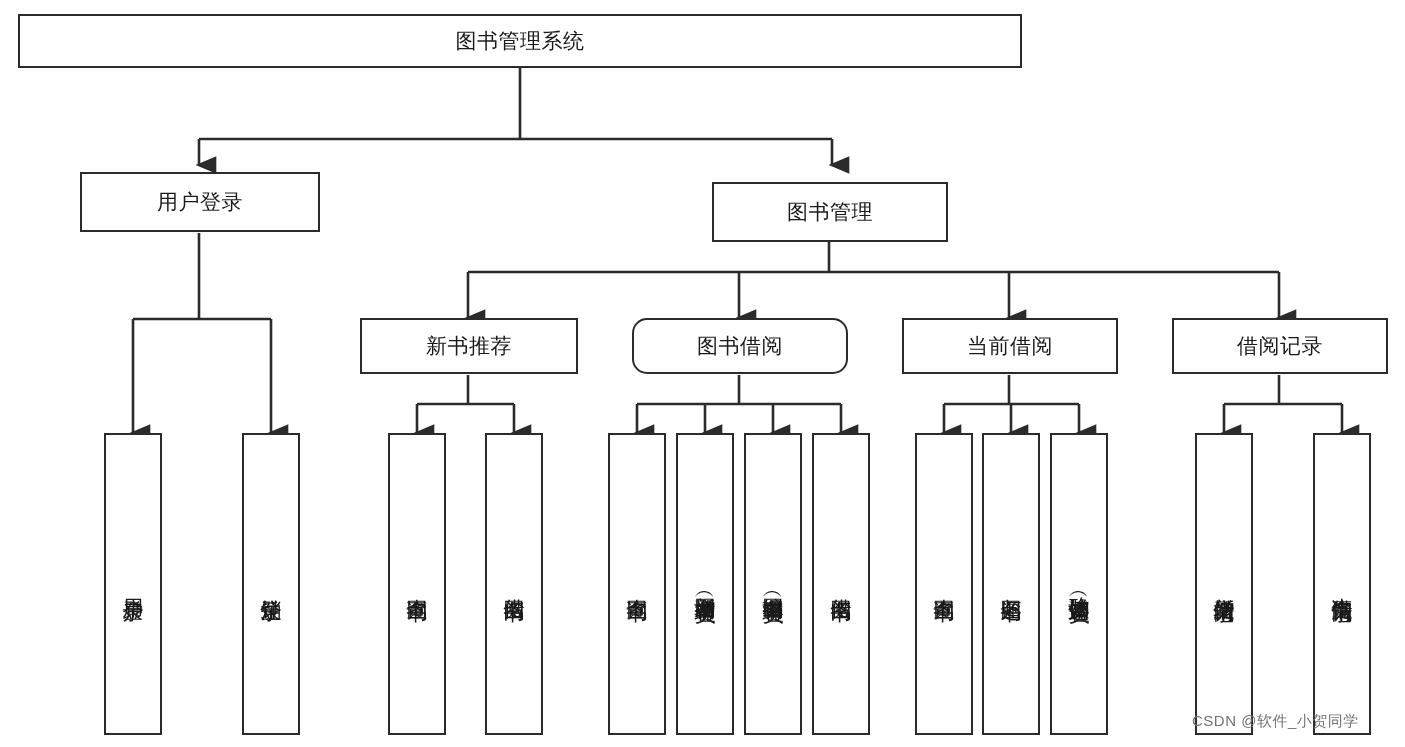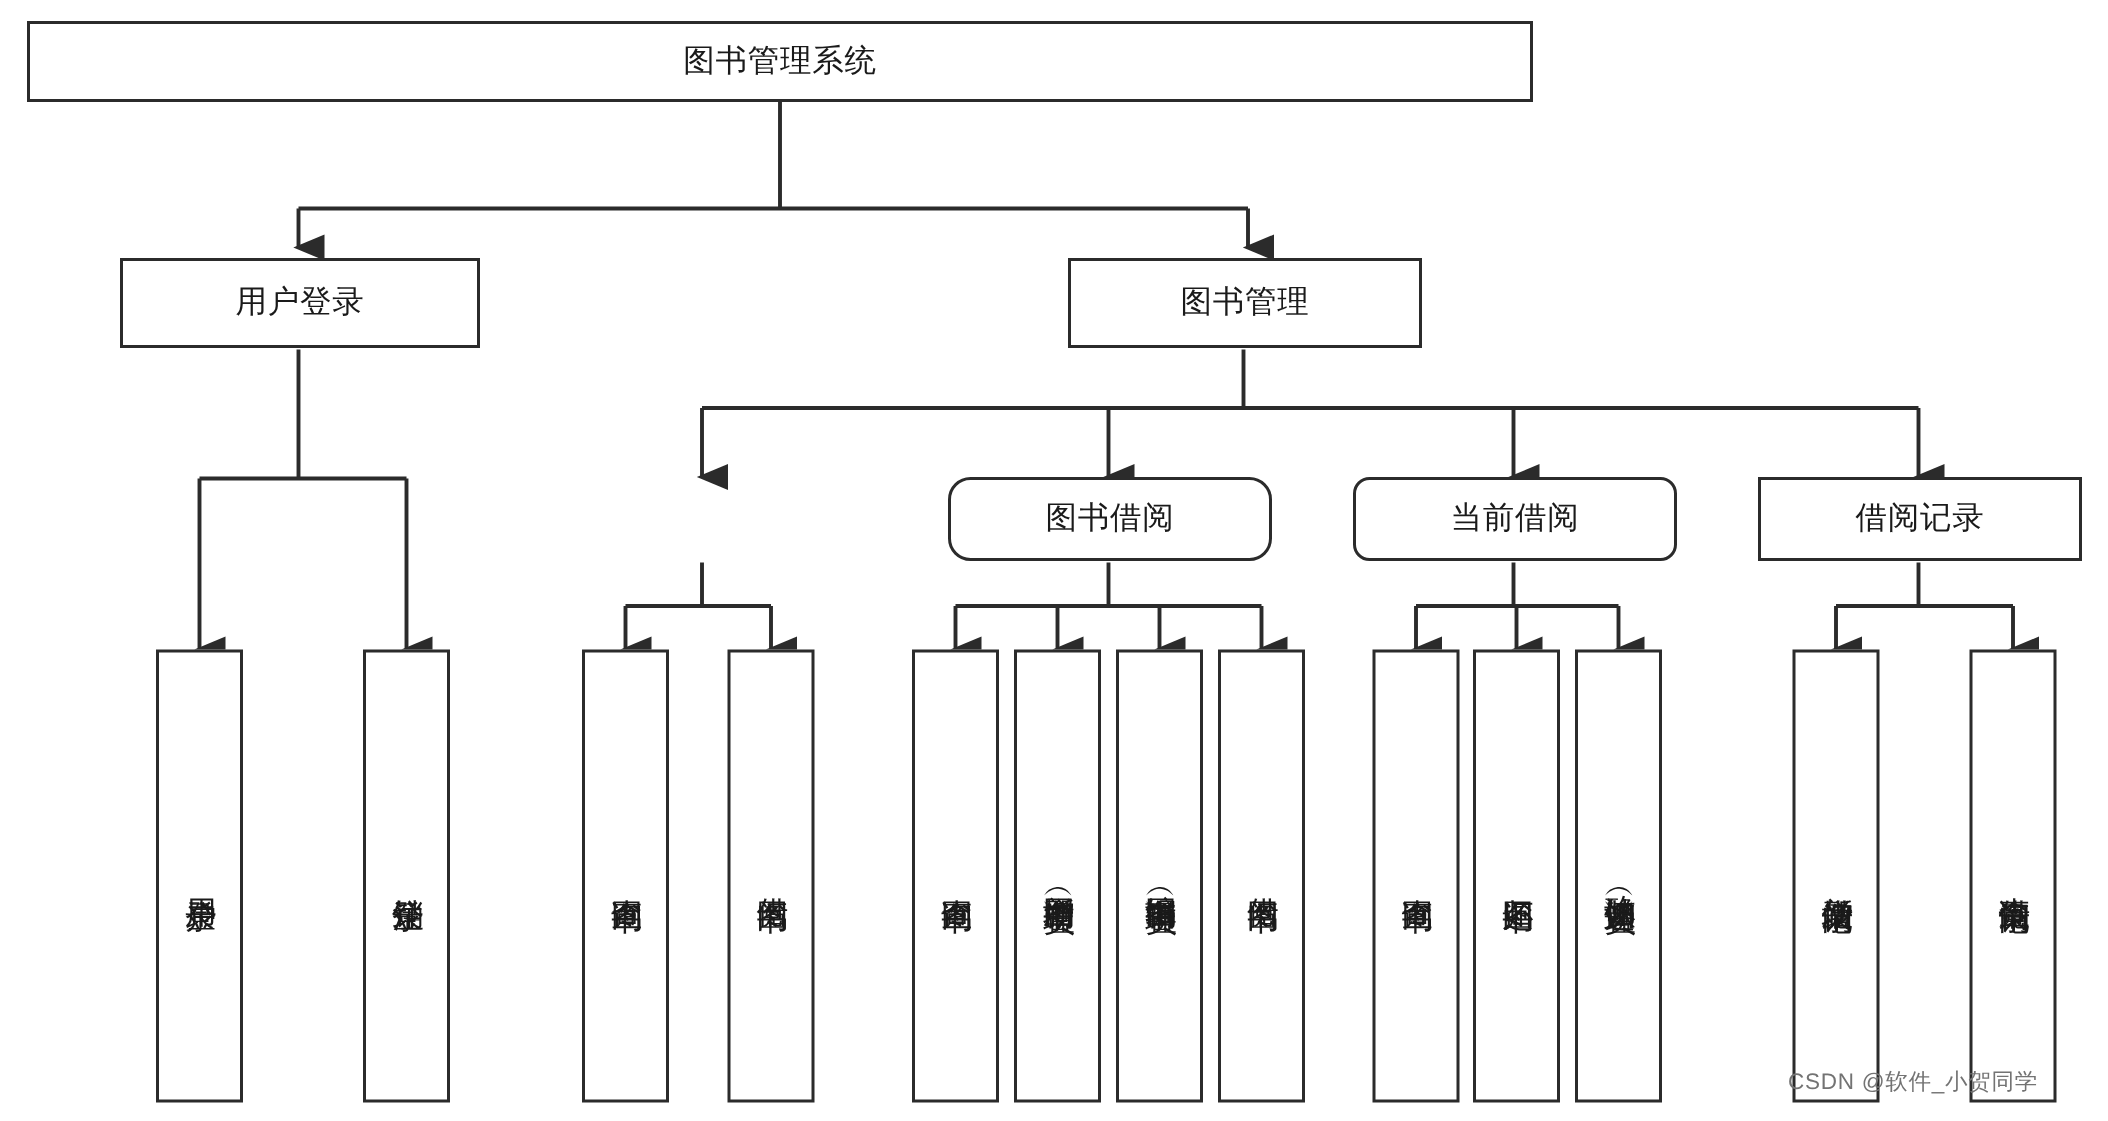--- a/index.html
+++ b/index.html
@@ -122,30 +122,33 @@
   </svg>
 
   <div class="node horiz" style="left:18px; top:14px; width:1004px; height:54px;">
     <span>图书管理系统</span>
   </div>
 
   <div class="node horiz" style="left:80px; top:172px; width:240px; height:60px;">
     <span>用户登录</span>
   </div>
 
-  <div class="node horiz" style="left:712px; top:172px; width:236px; height:60px;">
+  <div class="node horiz" style="left:712px; top:182px; width:236px; height:60px;">
     <span>图书管理</span>
   </div>
 
+  <div class="node horiz" style="left:360px; top:318px; width:218px; height:56px;">
+    <span>新书推荐</span>
+  </div>
 
   <div class="node horiz" style="left:632px; top:318px; width:216px; height:56px;border-radius:15px;">
     <span>图书借阅</span>
   </div>
 
-  <div class="node horiz" style="left:902px; top:318px; width:216px; height:56px;border-radius:11px;">
+  <div class="node horiz" style="left:902px; top:318px; width:216px; height:56px;">
     <span>当前借阅</span>
   </div>
 
   <div class="node horiz" style="left:1172px; top:318px; width:216px; height:56px;align-items:center;">
     <span>借阅记录</span>
   </div>
 
   <div class="node vert" style="left:104px; top:433px; width:58px; height:302px;">
     <span class="vtext">用户登录</span>
   </div>

